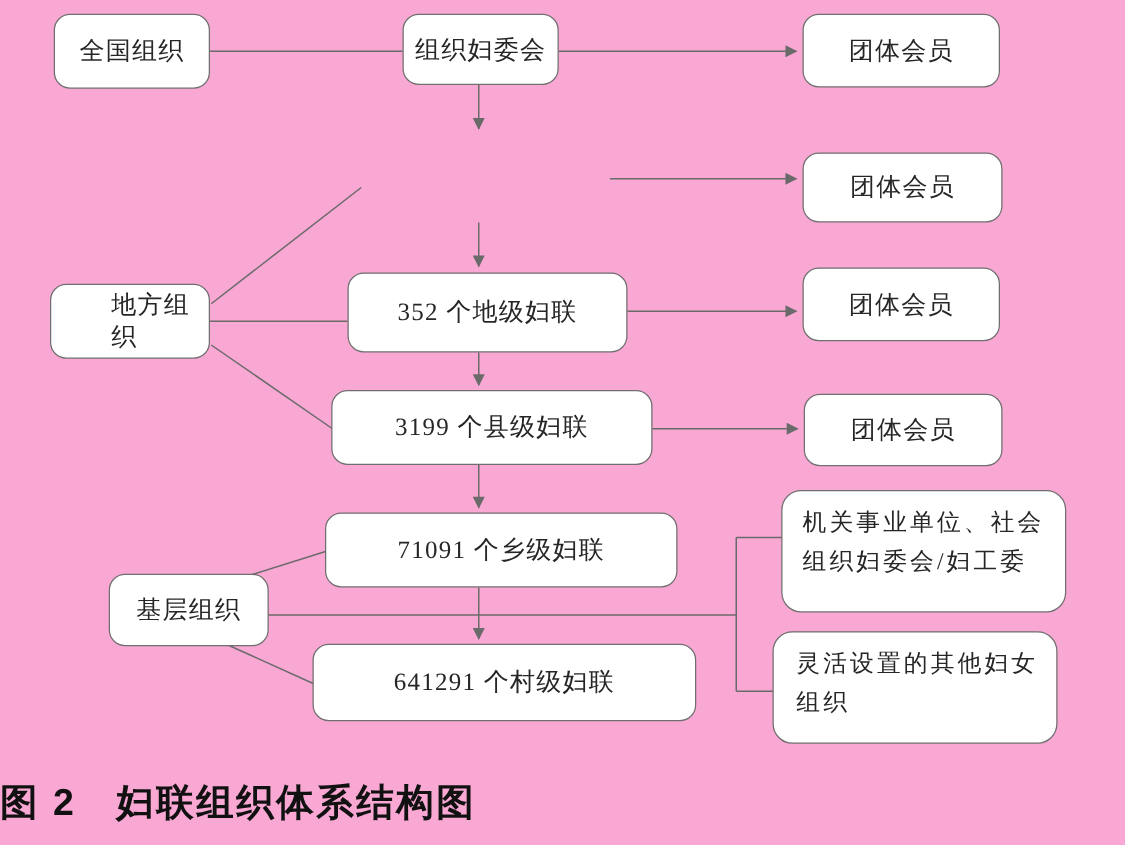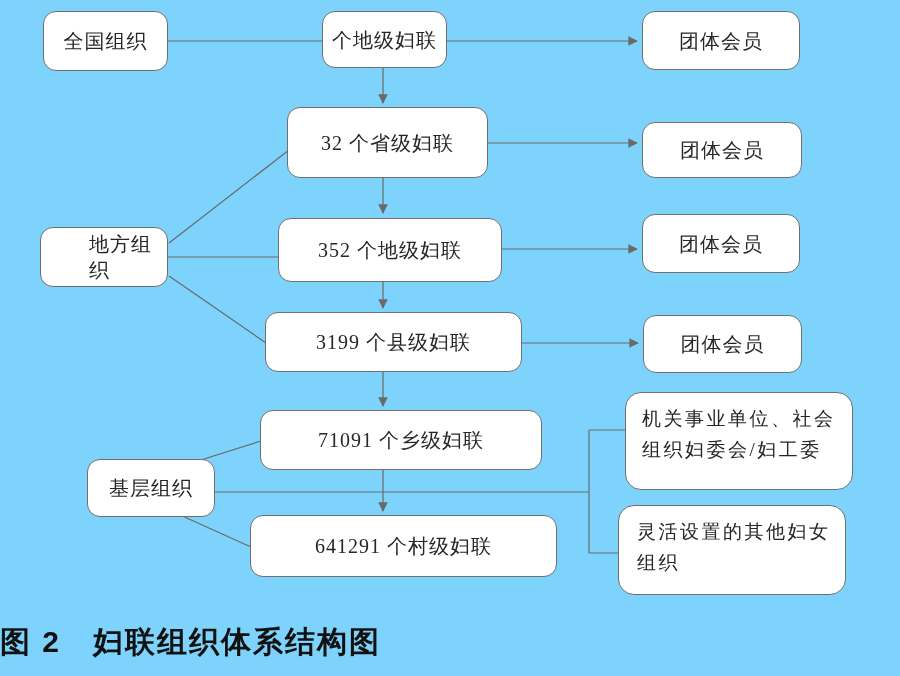--- a/index.html
+++ b/index.html
@@ -1,17 +1,17 @@
 <!DOCTYPE html>
 <html><head>
 <meta charset="utf-8">
 <style>
   html,body{margin:0;padding:0;background:#ffffff;}
   .stage{
-    position:relative;width:900px;height:676px;background:#7dd3fc;overflow:hidden;
+    position:relative;width:900px;height:676px;background:#f9a8d4;overflow:hidden;
     font-family:"Liberation Serif","DejaVu Serif",serif;
   }
   svg.edge-layer{position:absolute;left:0;top:0;width:900px;height:676px;}
   .node{
     position:absolute;box-sizing:border-box;background:#ffffff;
     border:1.3px solid #6f6f6f;border-radius:13px;
     display:flex;align-items:center;justify-content:center;
     font-size:20px;color:#262626;letter-spacing:1px;
     white-space:pre-line;line-height:1.3;
   }
@@ -57,25 +57,24 @@
       <line x1="502" y1="249" x2="637" y2="249" marker-end="url(#arrow)"></line>
       <line x1="383" y1="282" x2="383" y2="308" marker-end="url(#arrow)"></line>
       <line x1="522" y1="343" x2="638" y2="343" marker-end="url(#arrow)"></line>
       <line x1="383" y1="372" x2="383" y2="406" marker-end="url(#arrow)"></line>
       <line x1="383" y1="470" x2="383" y2="511" marker-end="url(#arrow)"></line>
     </g>
   </svg>
 
   <div class="node" style="left:43px;top:11px;width:125px;height:60px;">全国组织</div>
 
-  <div class="node" style="left:322px;top:11px;width:125px;height:57px;">个地级妇联</div>
+  <div class="node" style="left:322px;top:11px;width:125px;height:57px;">组织妇委会</div>
 
   <div class="node" style="left:642px;top:11px;width:158px;height:59px;">团体会员</div>
 
-  <div class="node" style="left:287px;top:107px;width:201px;height:71px;">32 个省级妇联</div>
 
   <div class="node" style="left:642px;top:122px;width:160px;height:56px;">团体会员</div>
 
   <div class="node" style="left:40px;top:227px;width:128px;height:60px;padding-left:48px;">地方组织</div>
 
   <div class="node" style="left:278px;top:218px;width:224px;height:64px;">352 个地级妇联</div>
 
   <div class="node" style="left:642px;top:214px;width:158px;height:59px;">团体会员</div>
 
   <div class="node" style="left:265px;top:312px;width:257px;height:60px;text-align:right;">3199 个县级妇联</div>

